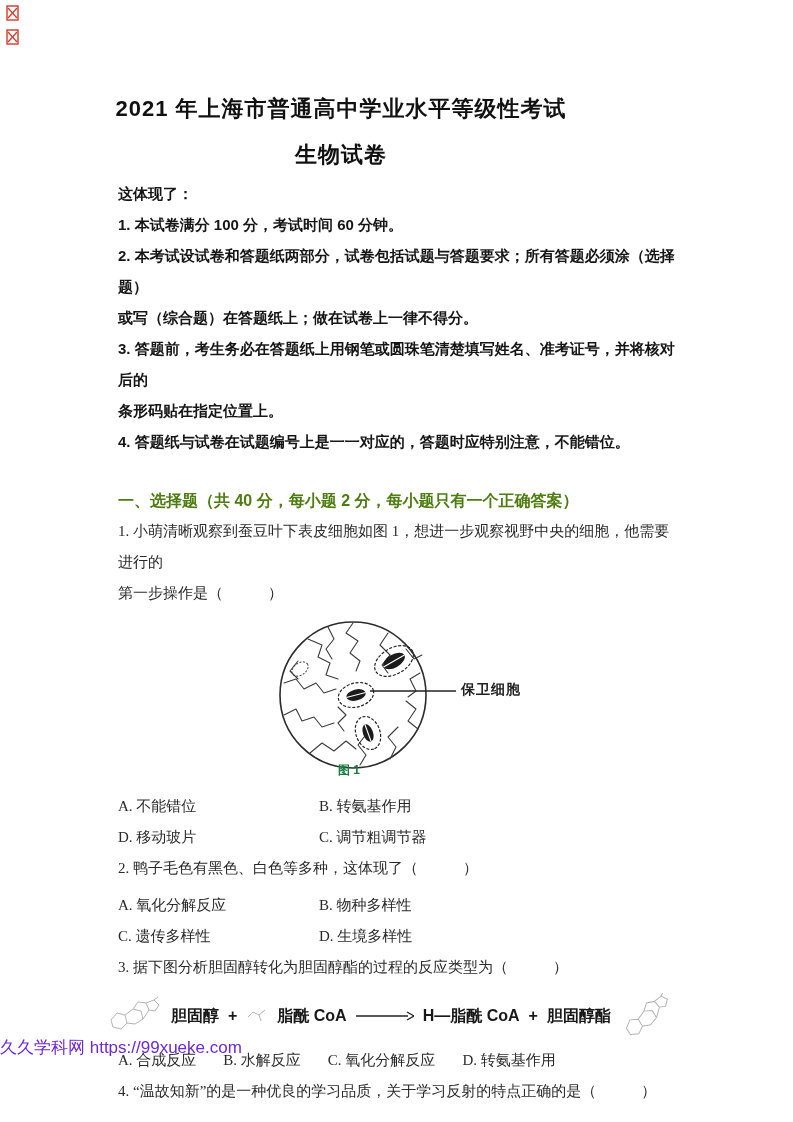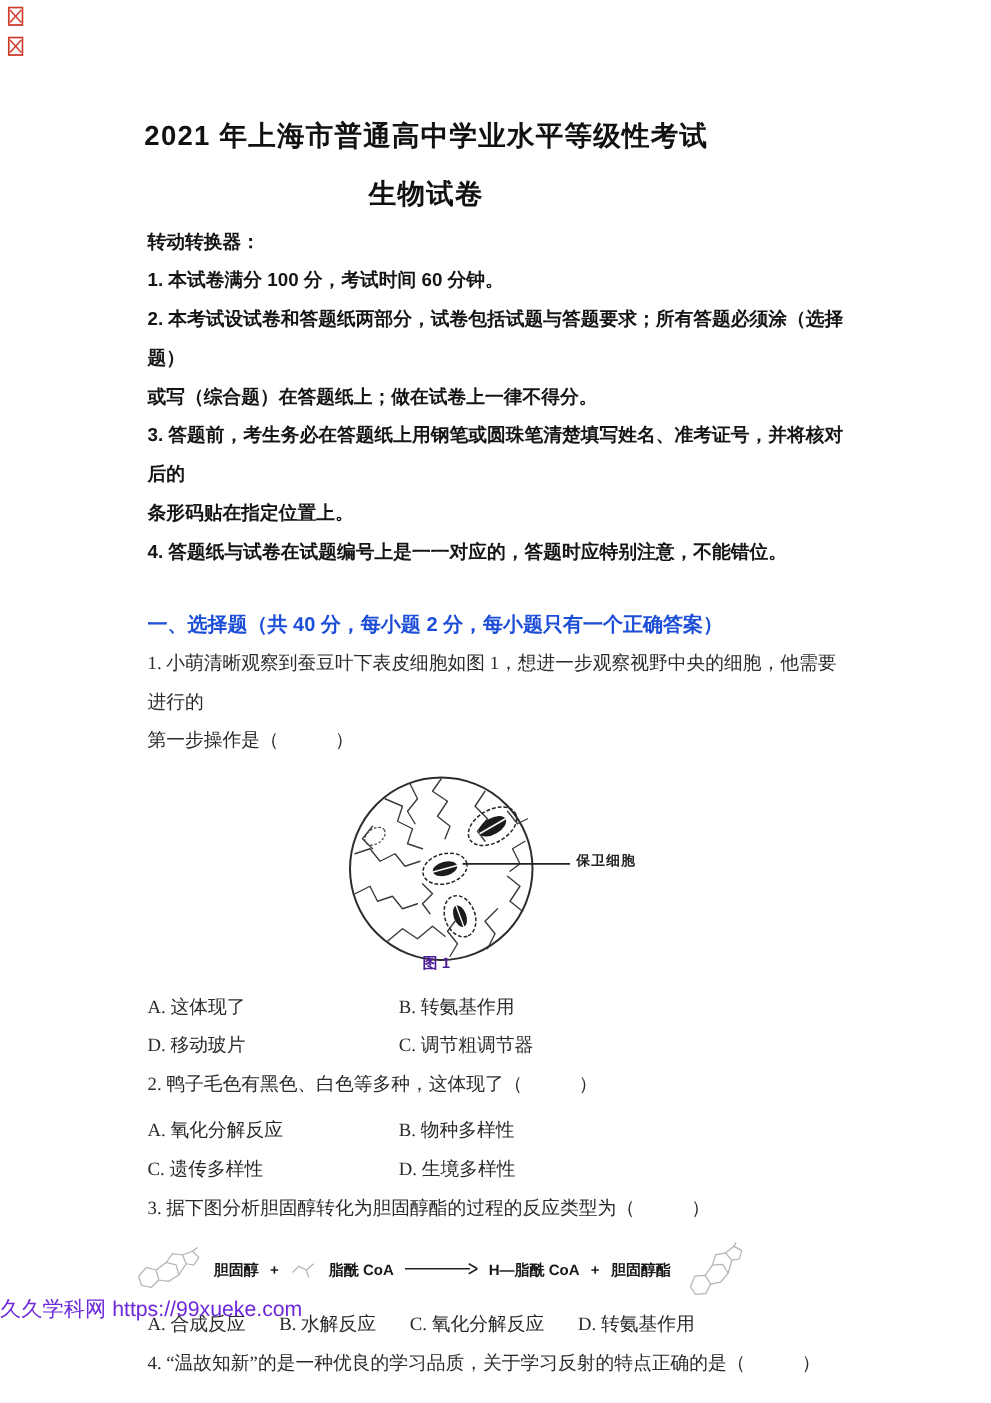--- a/index.html
+++ b/index.html
@@ -18,40 +18,40 @@
   .content {
     position:absolute; left:118px; top:178px; width:566px;
     font-size:15px; line-height:31px;
   }
   .content p { margin:0; white-space:pre-line; }
   .notice p {
     font-family:"Liberation Sans", sans-serif; font-weight:700; color:#151515;
   }
   .section-heading {
     margin-top:28px !important; font-family:"Liberation Sans", sans-serif;
-    font-weight:700; font-size:16px; color:#1d4ed8;
+    font-weight:700; font-size:16px; color:#4d7c0f;
   }
   .stem { color:#2a2a2a; }
   .figure-wrap { position:relative; width:400px; height:172px; margin:2px 0 0 150px; }
   .figure-wrap svg { position:absolute; left:0; top:0; }
   .figure-label {
-    position:absolute; left:193px; top:72px; font-size:11px; line-height:12px;
+    position:absolute; left:193px; top:72px; font-size:14px; line-height:12px;
     font-family:"Liberation Sans", sans-serif; font-weight:700; color:#222; letter-spacing:1px;
   }
   .figure-caption {
     position:absolute; left:70px; top:152px; font-size:12px; line-height:14px;
-    font-family:"Liberation Sans", sans-serif; font-weight:700; color:#4c1d95;
+    font-family:"Liberation Sans", sans-serif; font-weight:700; color:#15803d;
   }
   .opts2 { display:grid; grid-template-columns:201px auto; color:#2a2a2a; }
   .opts2.q1 { margin-top:8px; }
   .opts2.q2 { margin-top:6px; }
   .opts4 { display:flex; gap:27px; color:#2a2a2a; }
   .reaction {
     display:flex; align-items:center; height:58px; margin:4px 0 0 -8px; gap:9px;
-    font-family:"Liberation Sans", sans-serif; font-weight:700; font-size:12px; color:#181818;
+    font-family:"Liberation Sans", sans-serif; font-weight:700; font-size:16px; color:#181818;
     line-height:normal;
   }
   .reaction .struct { flex:0 0 auto; }
   .footer {
     position:absolute; top:1036px; left:0; width:100%; text-align:left;
     font-family:"Liberation Sans", sans-serif; font-size:17px; color:#6d28d9;
   }
   .broken-icon { position:absolute; left:6px; }
   .broken-icon.one { top:5px; }
   .broken-icon.two { top:29px; }
@@ -75,21 +75,21 @@
       <line x1="11" y1="3" x2="2" y2="13" stroke="#d03a2b" stroke-width="1.2"></line>
     </svg>
   </span>
 
   <div class="title title1">2021 年上海市普通高中学业水平等级性考试</div>
   <div class="title title2">生物试卷</div>
 
   <div class="content">
 
     <div class="notice">
-      <p>转动转换器：</p>
+      <p>这体现了：</p>
       <p>1. 本试卷满分 100 分，考试时间 60 分钟。</p>
       <p>2. 本考试设试卷和答题纸两部分，试卷包括试题与答题要求；所有答题必须涂（选择题）
 或写（综合题）在答题纸上；做在试卷上一律不得分。</p>
       <p>3. 答题前，考生务必在答题纸上用钢笔或圆珠笔清楚填写姓名、准考证号，并将核对后的
 条形码贴在指定位置上。</p>
       <p>4. 答题纸与试卷在试题编号上是一一对应的，答题时应特别注意，不能错位。</p>
     </div>
 
     <p class="section-heading">一、选择题（共 40 分，每小题 2 分，每小题只有一个正确答案）</p>
 
@@ -134,21 +134,21 @@
           <line x1="91" y1="122" x2="109" y2="122" stroke="#ffffff" stroke-width="1.1"></line>
         </g>
 
         <line x1="102" y1="80" x2="188" y2="80" stroke="#222" stroke-width="1.4"></line>
       </svg>
       <span class="figure-label">保卫细胞</span>
       <span class="figure-caption">图 1</span>
     </div>
 
     <div class="opts2 q1">
-      <span>A. 这体现了</span>
+      <span>A. 不能错位</span>
       <span>B. 转氨基作用</span>
       <span>D. 移动玻片</span>
       <span>C. 调节粗调节器</span>
     </div>
 
     <p class="stem">2. 鸭子毛色有黑色、白色等多种，这体现了（　　　）</p>
     <div class="opts2 q2">
       <span>A. 氧化分解反应</span>
       <span>B. 物种多样性</span>
       <span>C. 遗传多样性</span>

